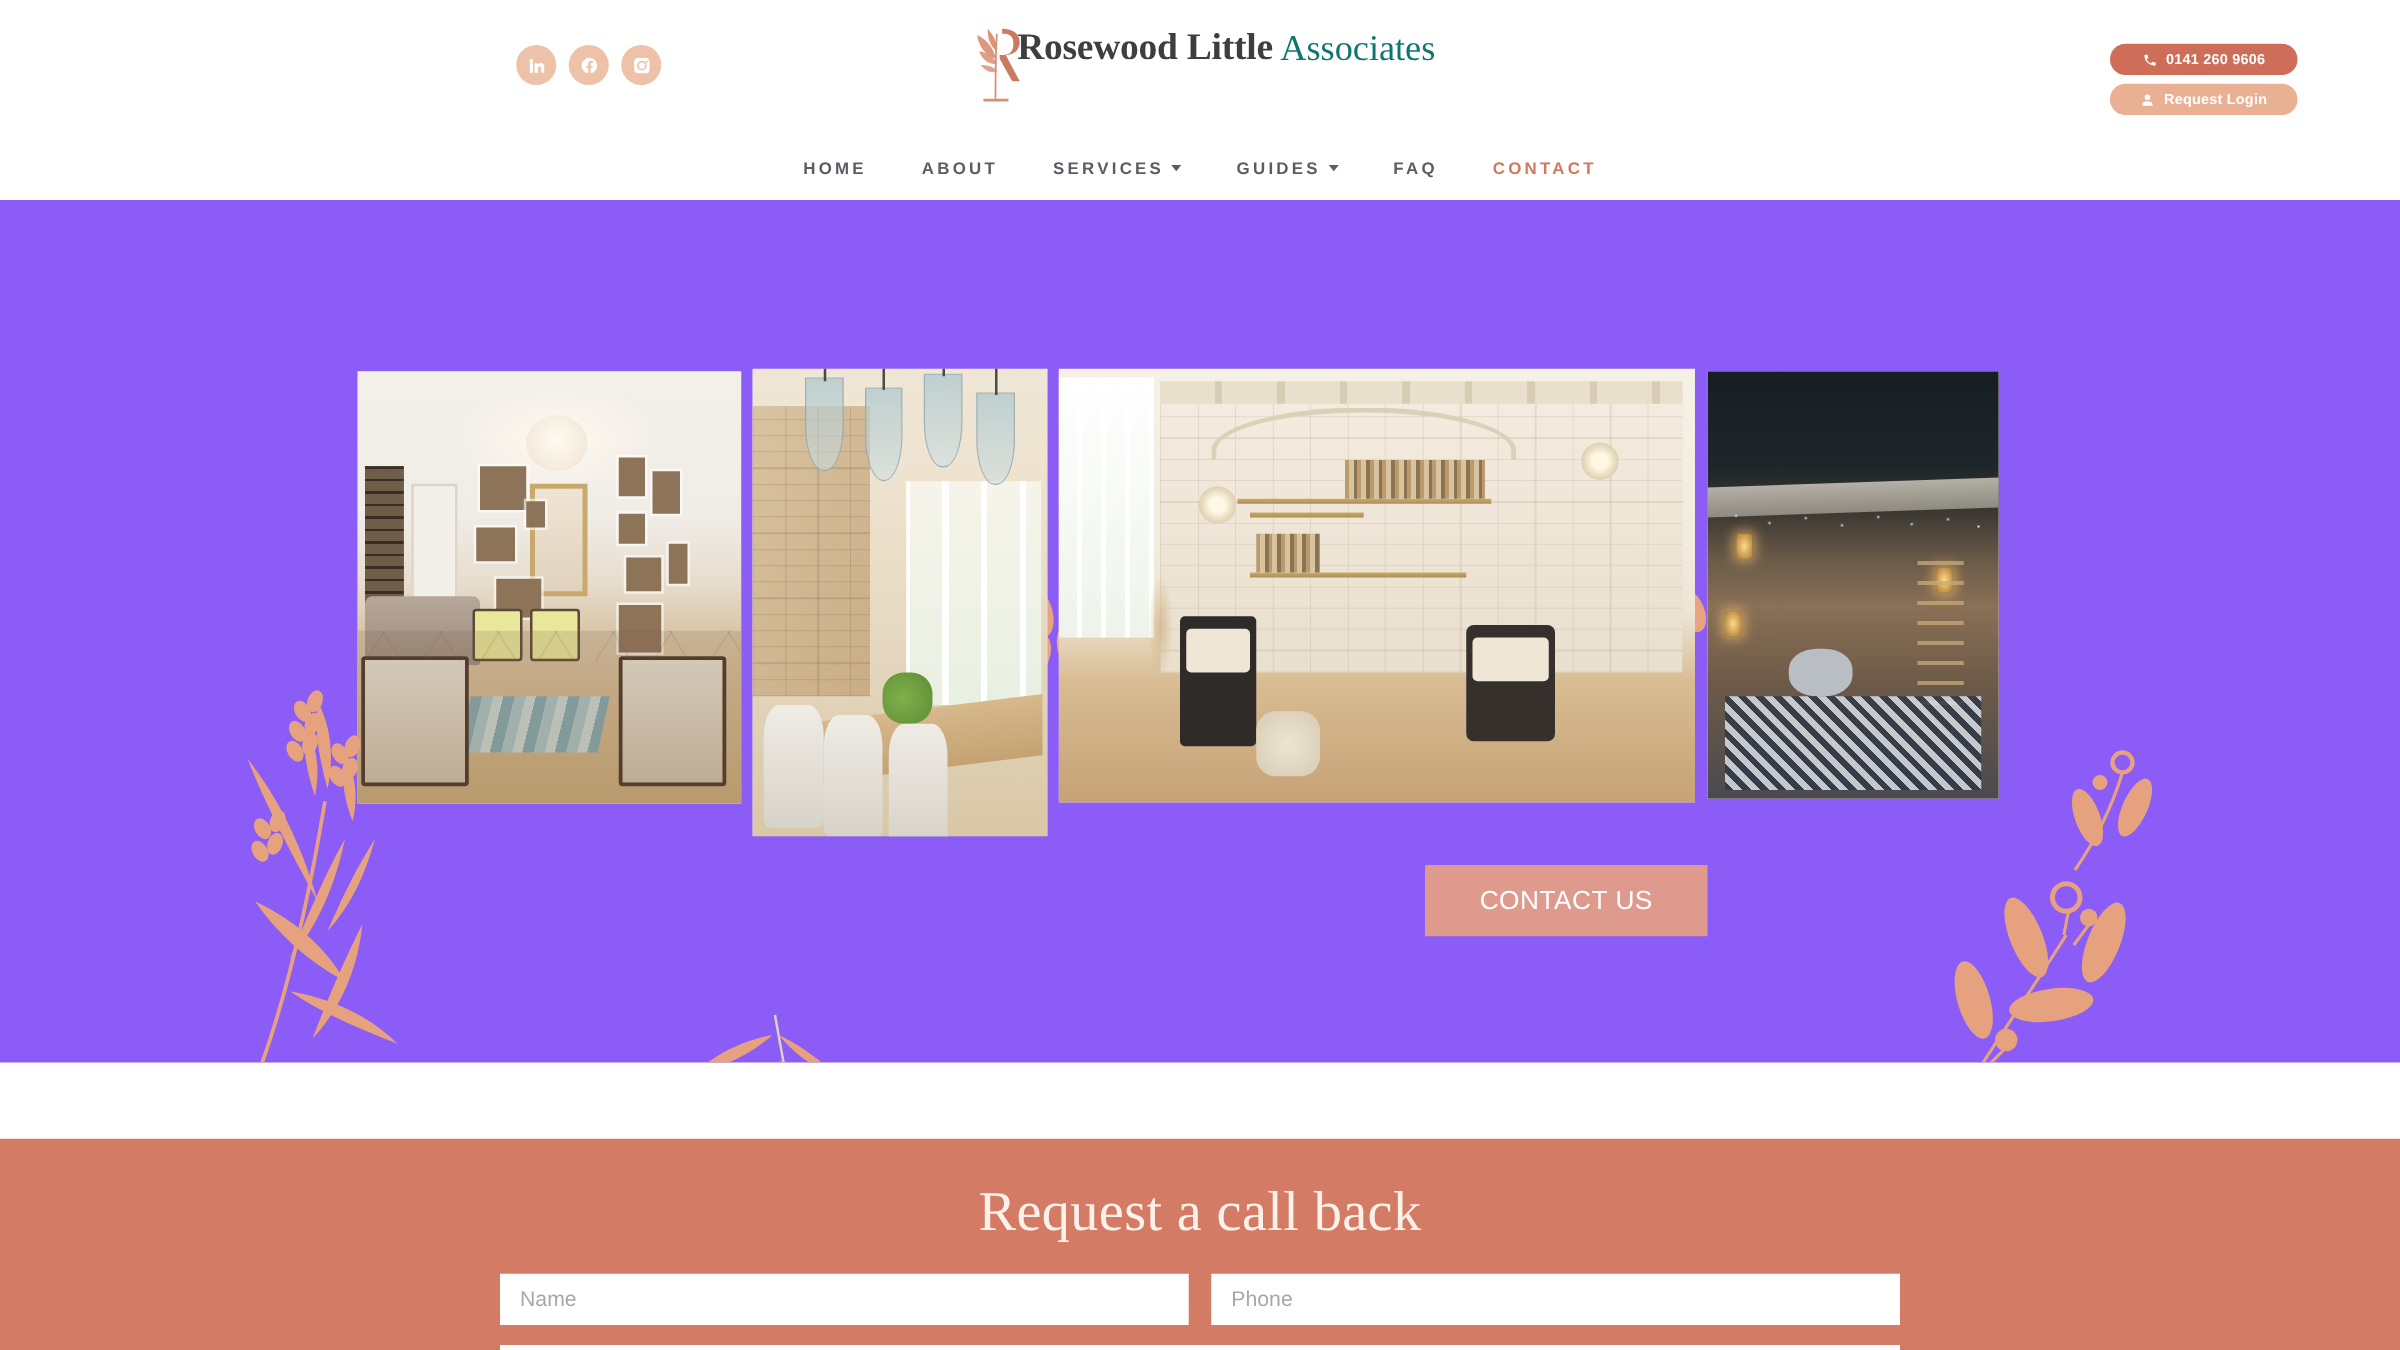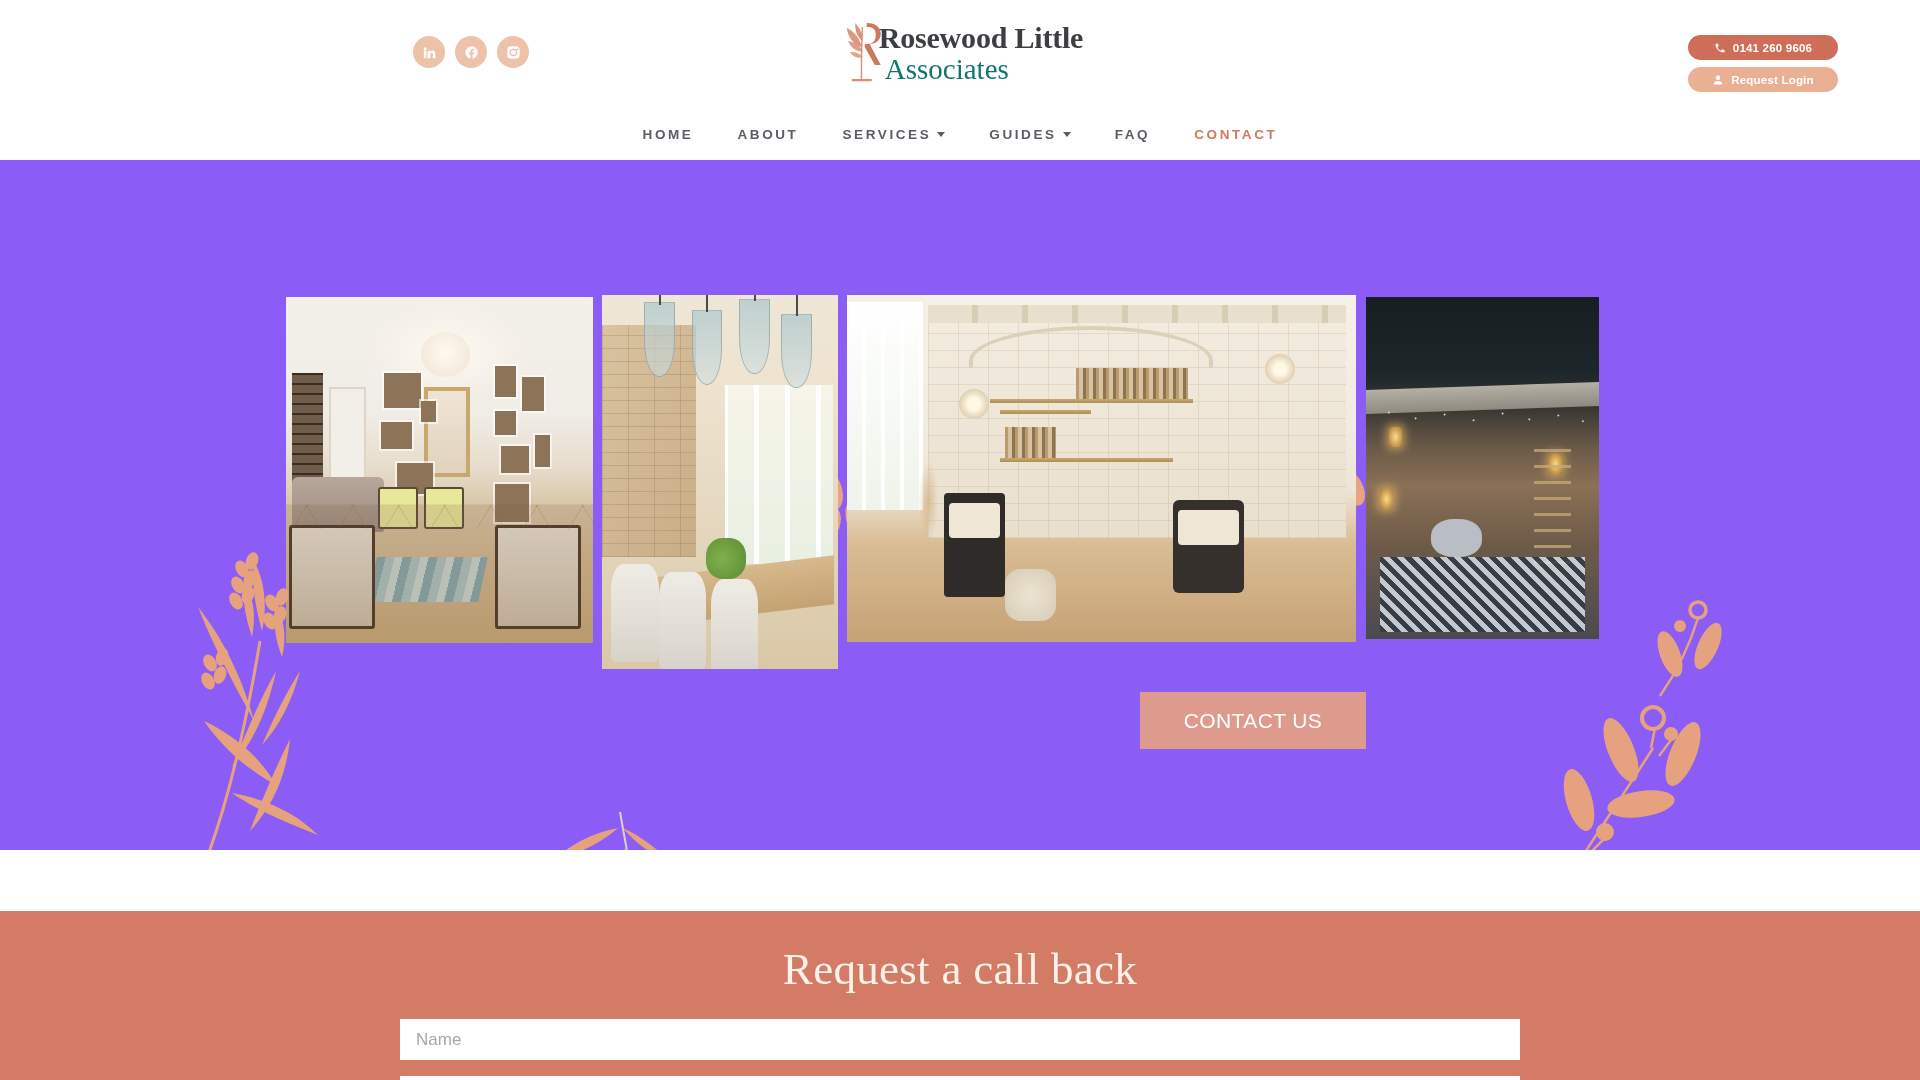--- a/index.html
+++ b/index.html
@@ -25,21 +25,21 @@
     display:flex; align-items:center; justify-content:center;
     cursor:pointer;
   }
   .social-btn svg { width:15px; height:15px; fill:#ffffff; }
 
   .logo-wrap {
     position:absolute; left:50%; top:17px; transform:translateX(-50%);
     display:flex; align-items:flex-start; height:70px;
   }
   .logo-mark { width:46px; height:66px; position:relative; margin-right:-4px; }
-  .logo-text { display:flex; flex-direction:column; justify-content:center; padding-top:6px;}
+  .logo-text { display:flex; flex-direction:row; justify-content:center; padding-top:6px;}
   .logo-line1 {
     font-family:"Liberation Serif", serif;
     font-size:30px; font-weight:700; color:#3d3d42; letter-spacing:-0.2px;
     line-height:1.0;
   }
   .logo-line2 {
     font-family:"Liberation Serif", serif;
     font-size:29px; color:#0f766e; line-height:1.15; text-align:left;
     padding-left:6px;
   }
@@ -526,17 +526,18 @@
         </g>
       </svg>
     </div>
 
   </div>
 
   <div class="callback">
     <h2>Request a call back</h2>
     <div class="form-grid">
       <input class="field" type="text" placeholder="Name" style="">
+      <input class="field" type="text" placeholder="Phone" style="">
     </div>
     <input class="field field-wide" type="text" placeholder="" style="">
   </div>
 
 </div>
 
 </body></html>

